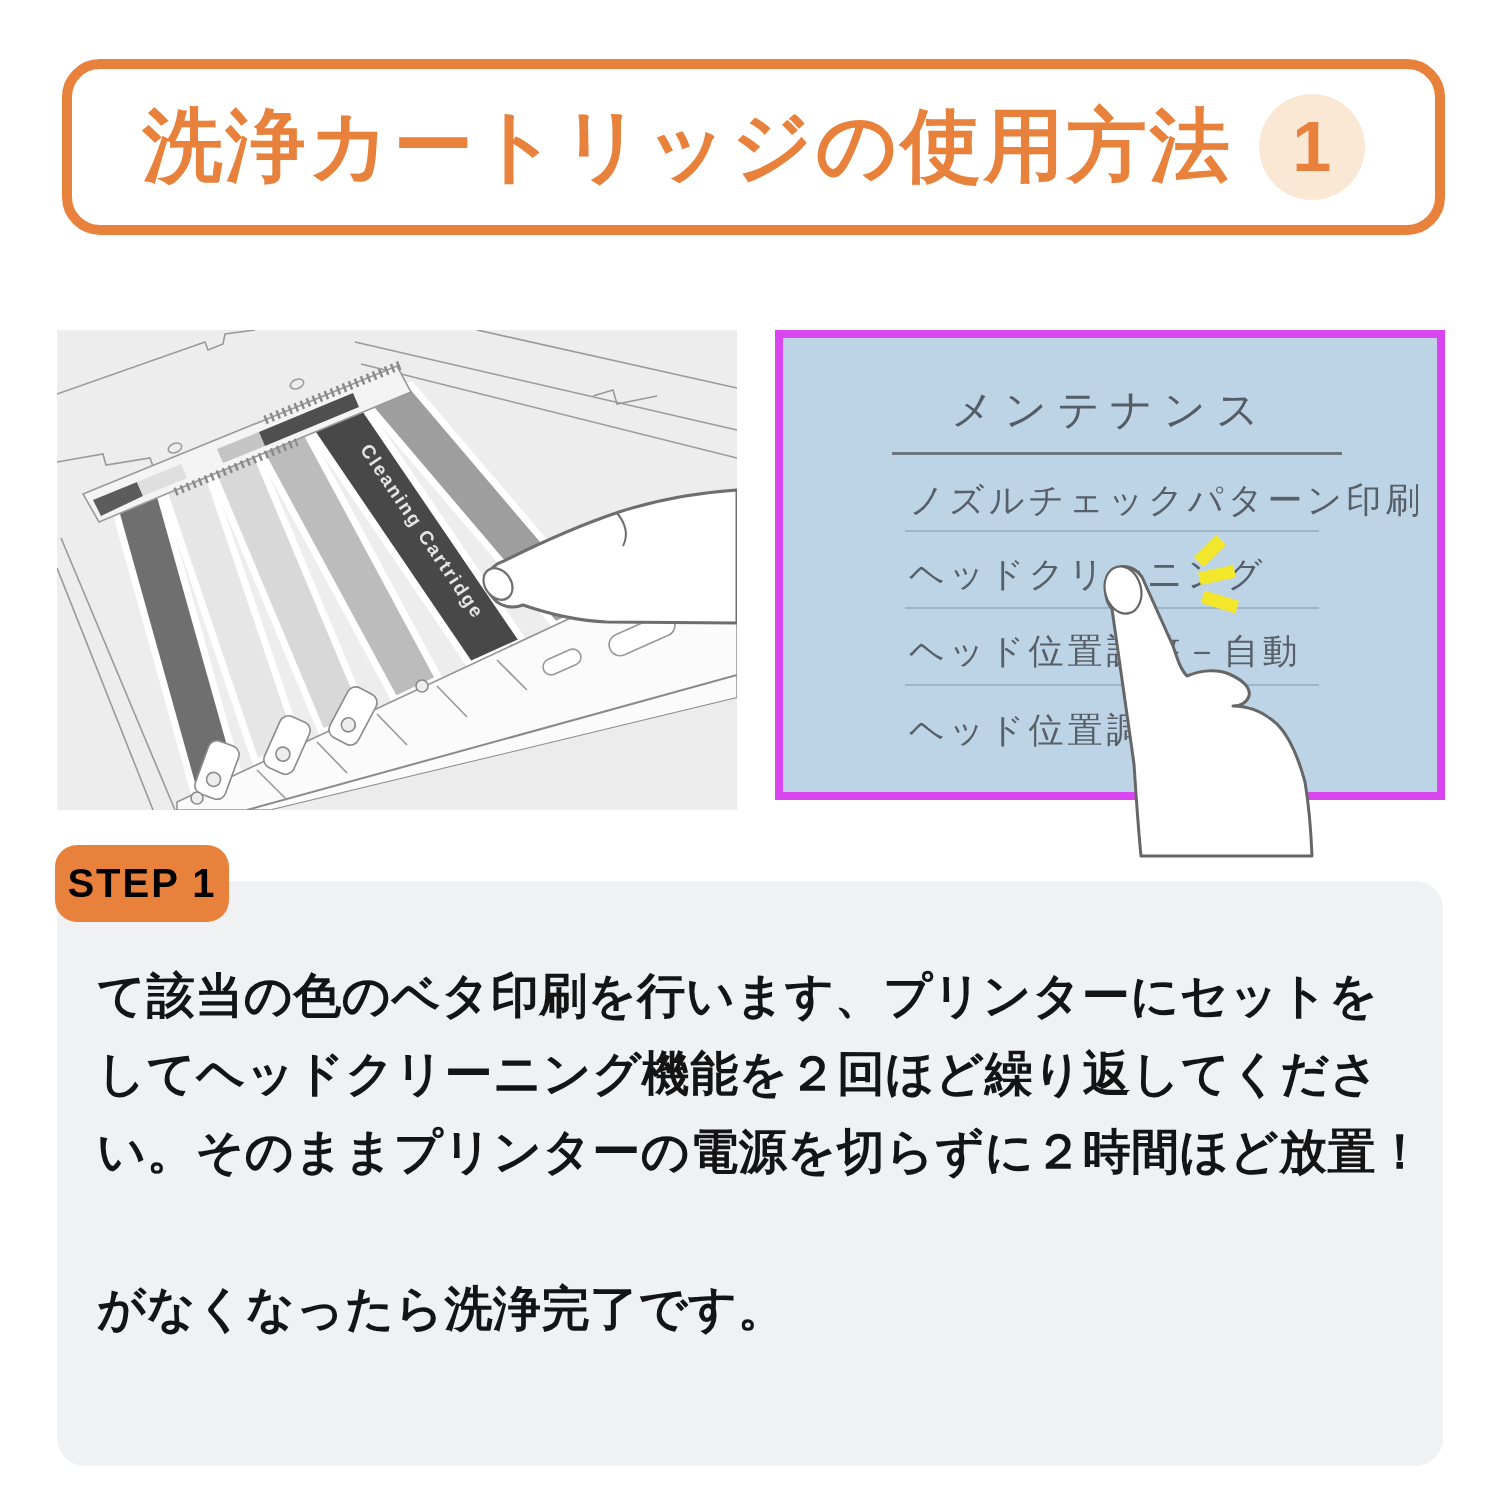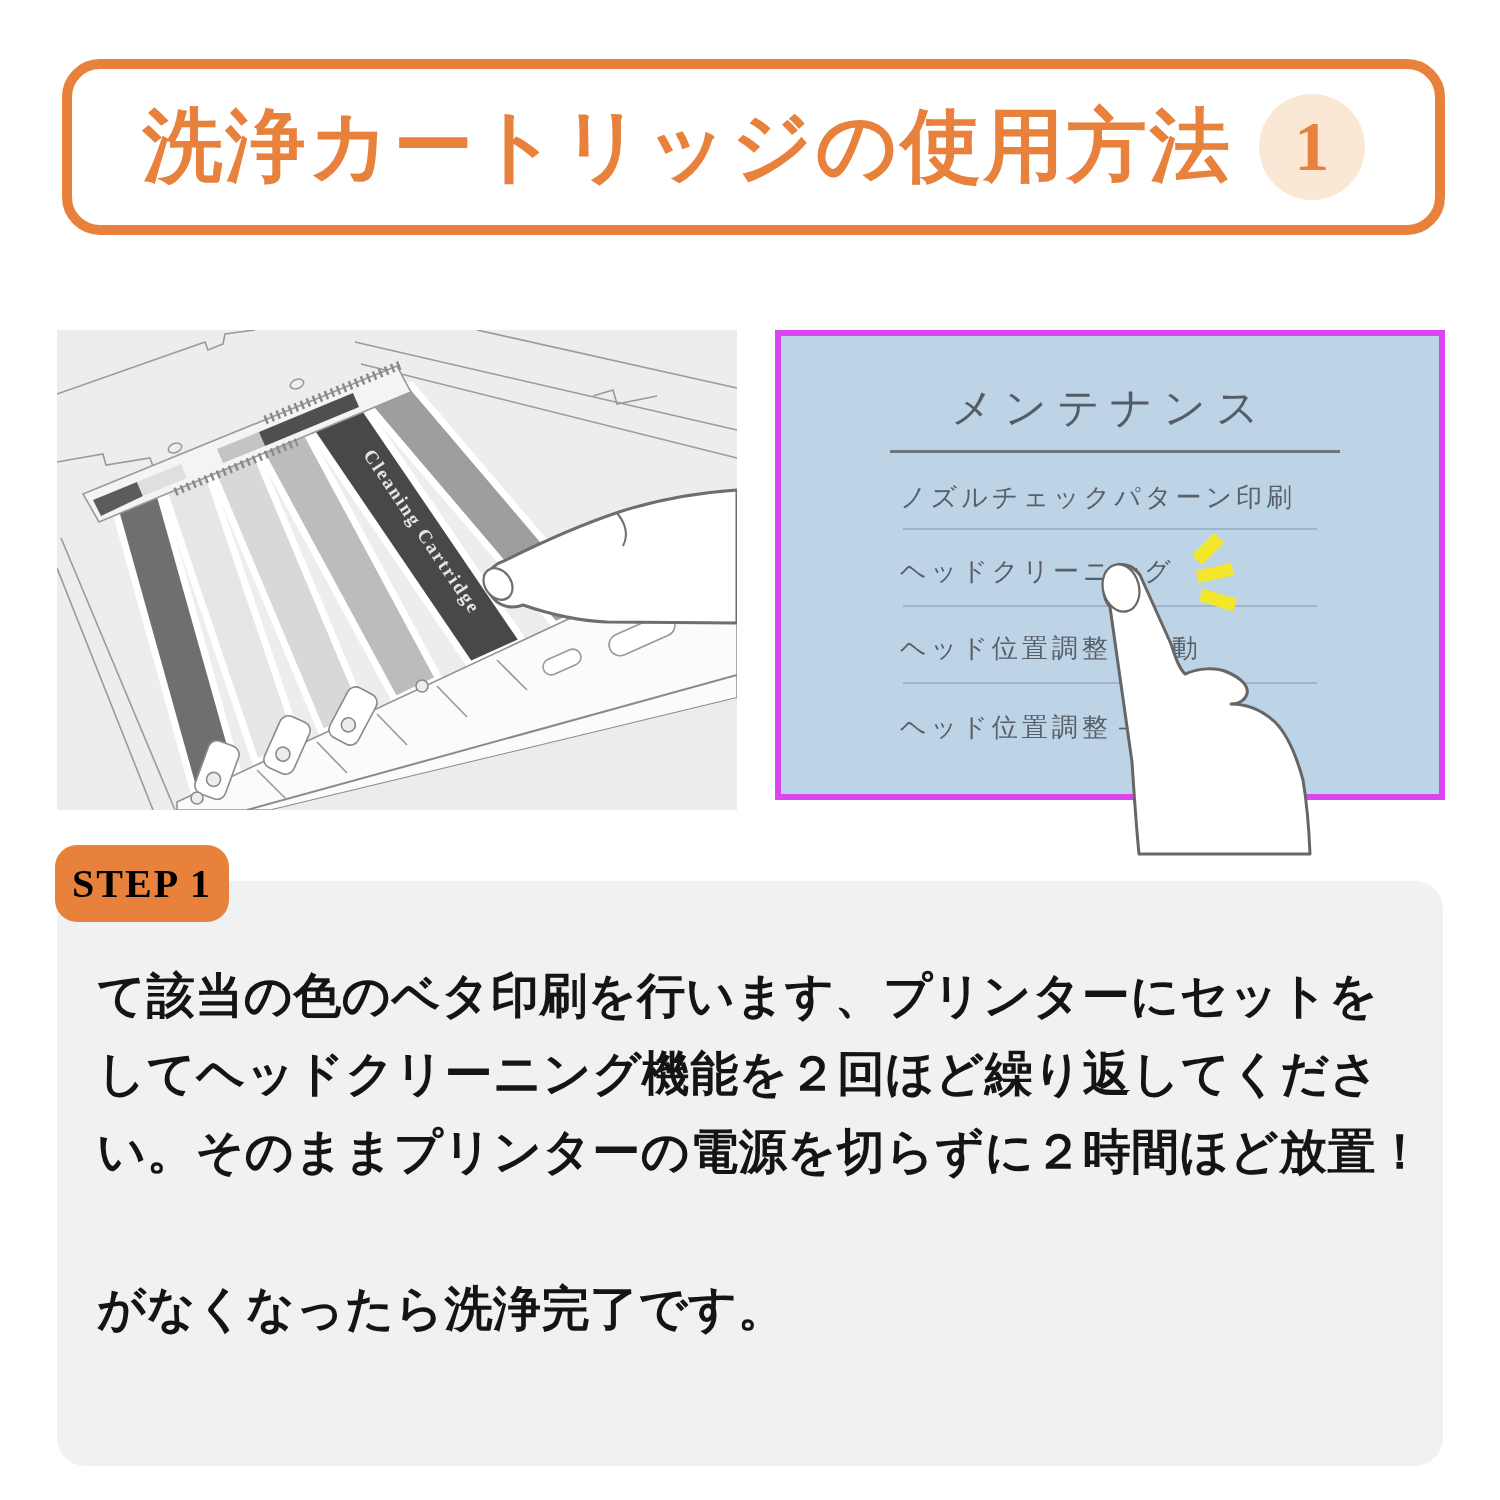--- a/index.html
+++ b/index.html
@@ -1,35 +1,35 @@
 <!DOCTYPE html>
 <html><head>
 <meta charset="utf-8">
 <style>
   html,body{margin:0;padding:0;background:#ffffff;}
   .canvas{position:relative;width:1500px;height:1500px;background:#ffffff;overflow:hidden;
-          font-family:Liberation Serif, serif;}
+          font-family:Liberation Sans, sans-serif;}
   
   .title-box{position:absolute;left:62px;top:59px;width:1383px;height:176px;box-sizing:border-box;
              border:10px solid #E8813B;border-radius:38px;background:#ffffff;
              display:flex;align-items:center;justify-content:center;gap:26px;}
   .title-text{font-size:80px;font-weight:800;color:#E8813B;letter-spacing:3px;white-space:nowrap;}
   .title-circle{width:106px;height:106px;border-radius:50%;background:#FAE8D4;
                 display:flex;align-items:center;justify-content:center;flex:0 0 auto;}
   .title-circle span{font-size:70px;font-weight:800;color:#E8813B;line-height:1;}
   
   .illus{position:absolute;left:57px;top:330px;width:680px;height:480px;}
   .illus svg{display:block;}
   
   .panel{position:absolute;left:775px;top:330px;width:670px;height:470px;box-sizing:border-box;
-         background:#BDD3E6;border:6px solid #d946ef;}
+         background:#BDD3E6;border:8px solid #d946ef;}
   .menu-title{position:absolute;left:0;right:0;top:44px;text-align:center;
               font-size:42px;font-weight:500;color:#545C66;letter-spacing:10px;}
   .menu-underline{position:absolute;left:109px;top:114px;width:450px;height:3px;background:#6E757D;}
-  .menu-item{position:absolute;left:119px;font-size:26px;font-weight:500;color:#575F68;
+  .menu-item{position:absolute;left:126px;font-size:35px;font-weight:500;color:#575F68;
              letter-spacing:4px;white-space:nowrap;line-height:36px;}
   .mi1{top:144px;} .mi2{top:218px;} .mi3{top:295px;} .mi4{top:374px;}
   .menu-sep{position:absolute;left:122px;width:414px;height:2px;background:#9FB5C9;}
   .ms1{top:192px;} .ms2{top:269px;} .ms3{top:346px;}
   .hand-overlay{position:absolute;left:-2px;top:-2px;width:670px;height:520px;overflow:visible;pointer-events:none;}
   
   .step-badge{position:absolute;left:55px;top:845px;width:174px;height:77px;background:#E8813B;
               border-radius:22px;color:#000000;font-weight:800;font-size:40px;letter-spacing:2px;
               display:flex;align-items:center;justify-content:center;z-index:2;}
   .step-box{position:absolute;left:57px;top:881px;width:1386px;height:585px;background:#F0F1F3;

